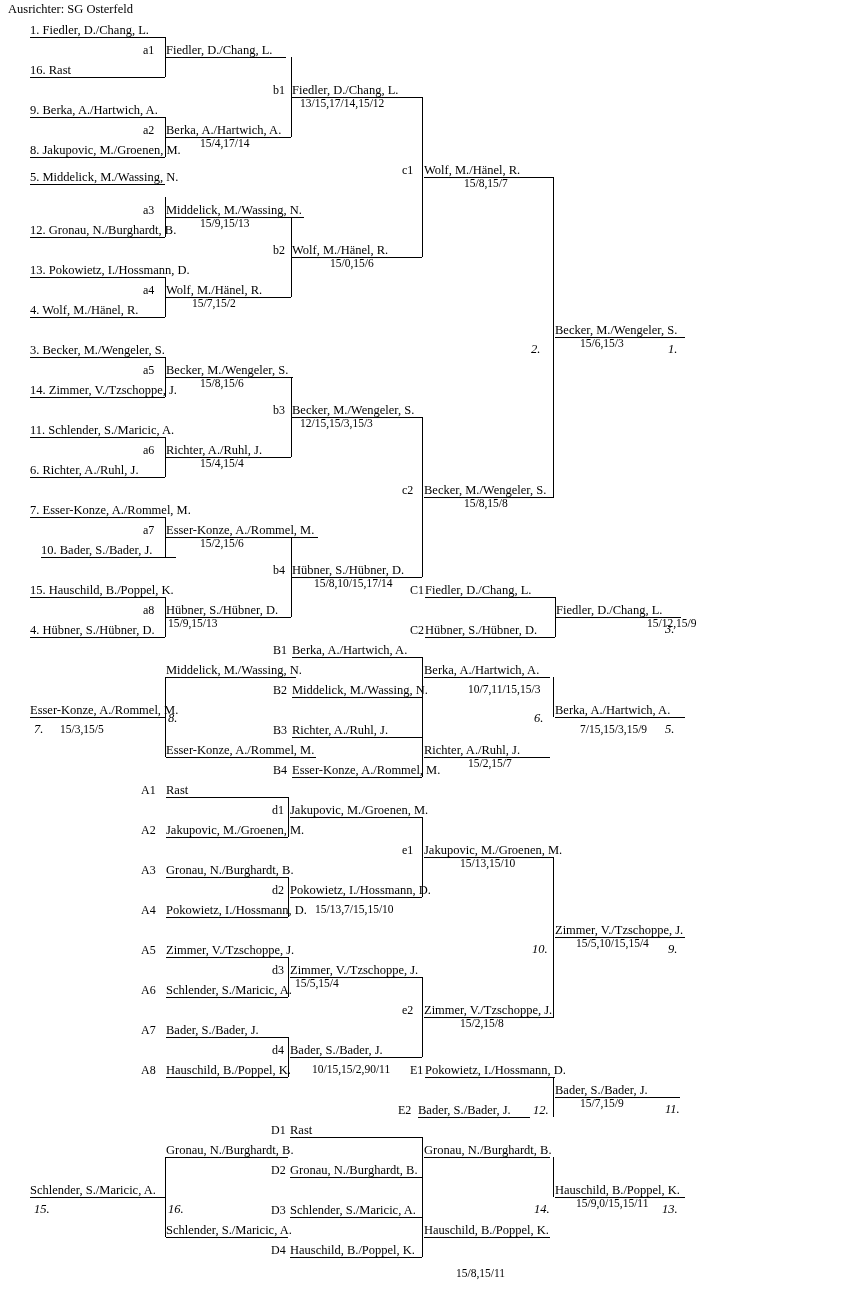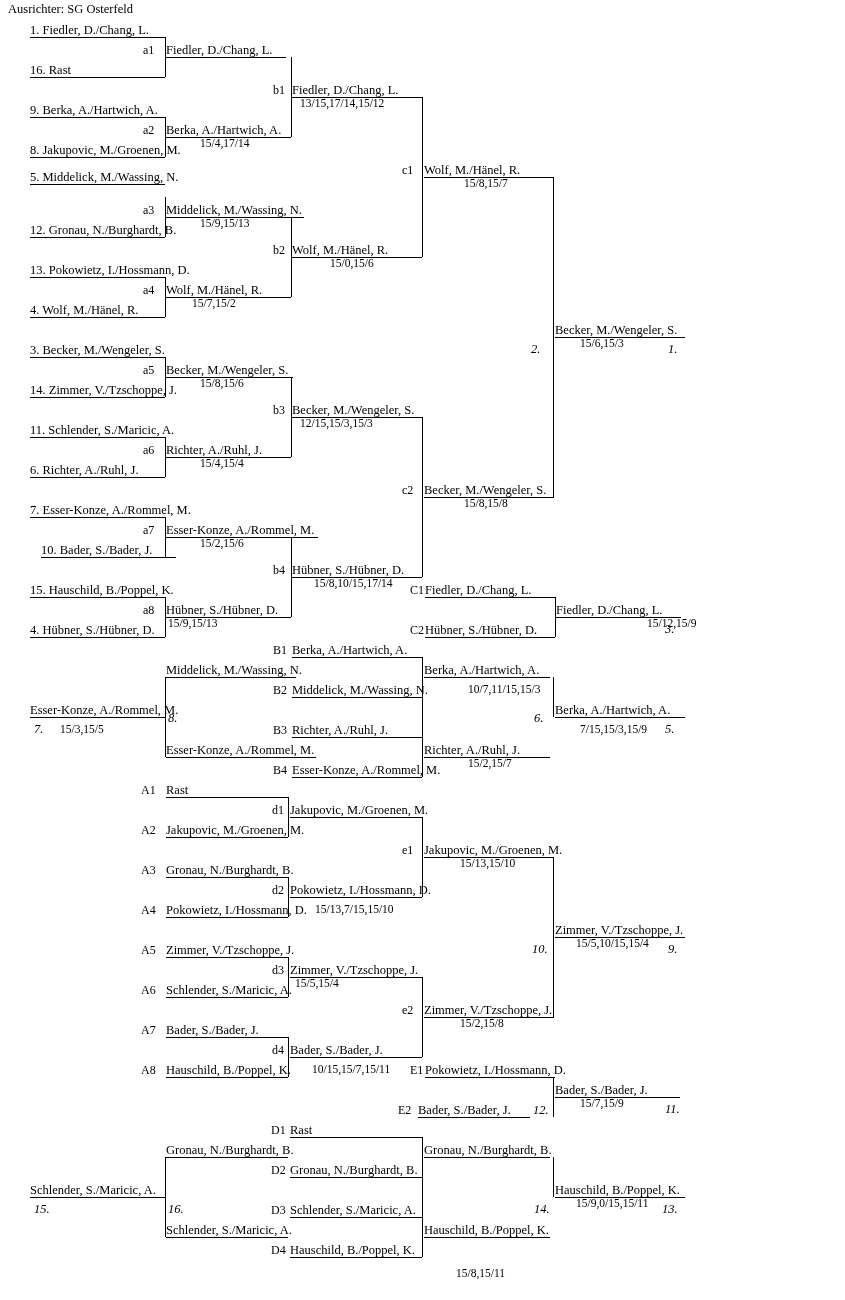--- a/index.html
+++ b/index.html
@@ -191,21 +191,21 @@
 <div class="abs code" style="left:272px;top:884px;">d2</div>
 <div class="abs lbl uline" style="left:290px;top:884px;width:132px;">Pokowietz, I./Hossmann, D.</div>
 <div class="abs score" style="left:315px;top:903px;">15/13,7/15,15/10</div>
 
 <div class="abs code" style="left:272px;top:964px;">d3</div>
 <div class="abs lbl uline" style="left:290px;top:964px;width:132px;">Zimmer, V./Tzschoppe, J.</div>
 <div class="abs score" style="left:295px;top:977px;">15/5,15/4</div>
 
 <div class="abs code" style="left:272px;top:1044px;">d4</div>
 <div class="abs lbl uline" style="left:290px;top:1044px;width:132px;">Bader, S./Bader, J.</div>
-<div class="abs score" style="left:312px;top:1063px;">10/15,15/7,15/11</div>
+<div class="abs score" style="left:312px;top:1063px;">10/15,15/2,90/11</div>
 
 <div class="vline" style="left:422px;top:817px;height:80px;"></div>
 <div class="vline" style="left:422px;top:977px;height:80px;"></div>
 
 <div class="abs code" style="left:402px;top:844px;">e1</div>
 <div class="abs lbl uline" style="left:424px;top:844px;width:130px;">Jakupovic, M./Groenen, M.</div>
 <div class="abs score" style="left:460px;top:857px;">15/13,15/10</div>
 
 <div class="abs code" style="left:402px;top:1004px;">e2</div>
 <div class="abs lbl uline" style="left:424px;top:1004px;width:130px;">Zimmer, V./Tzschoppe, J.</div>

